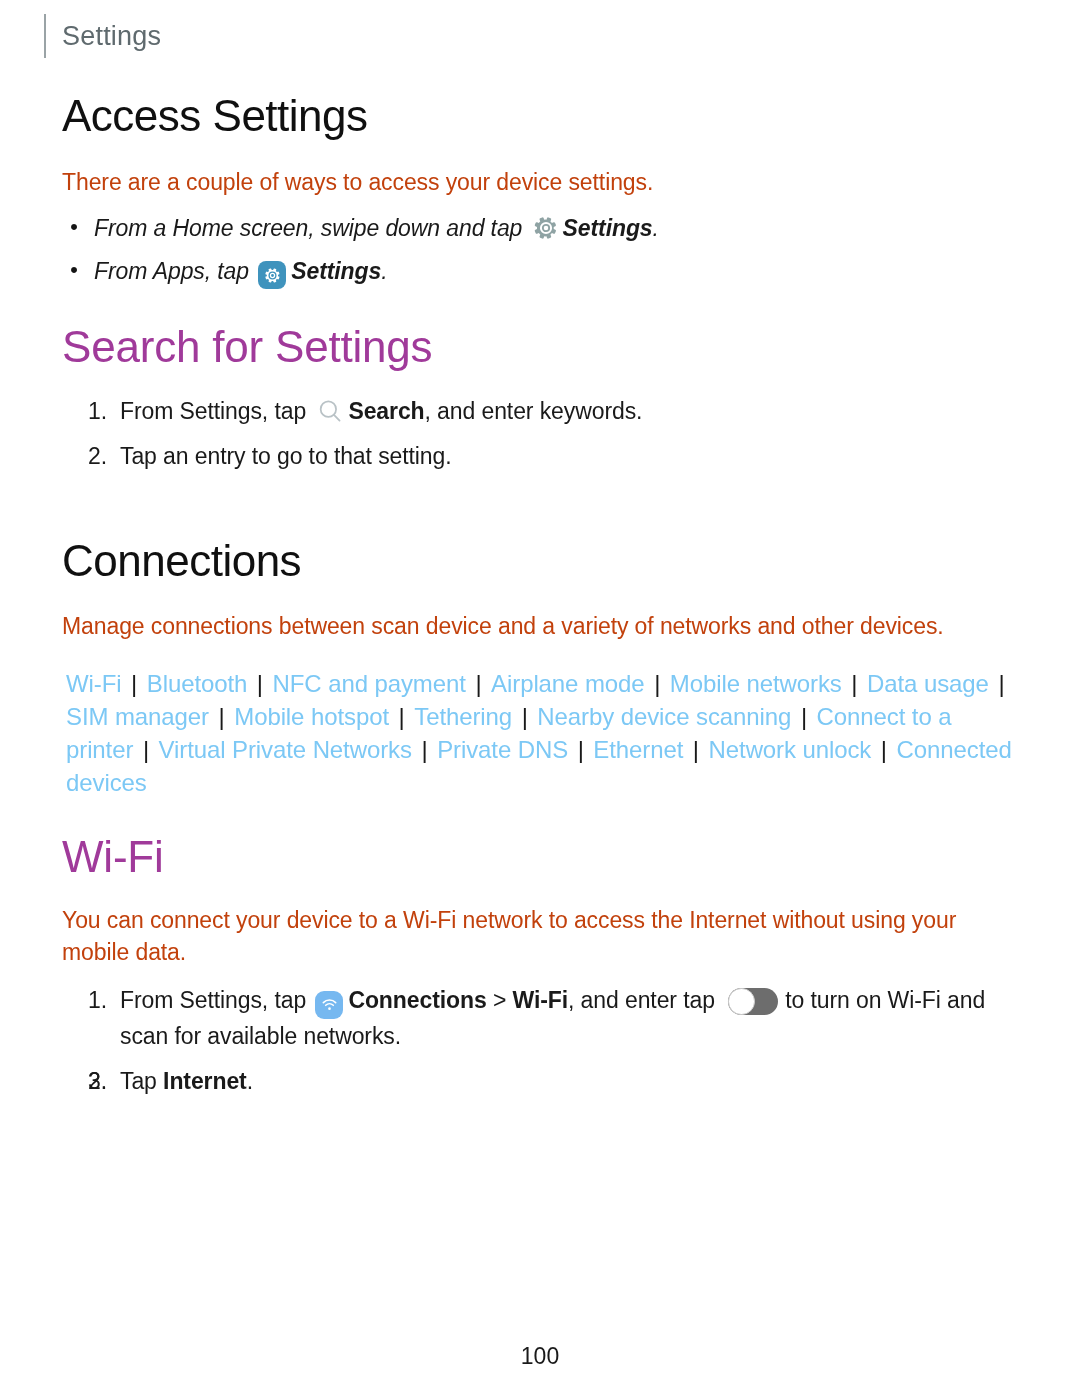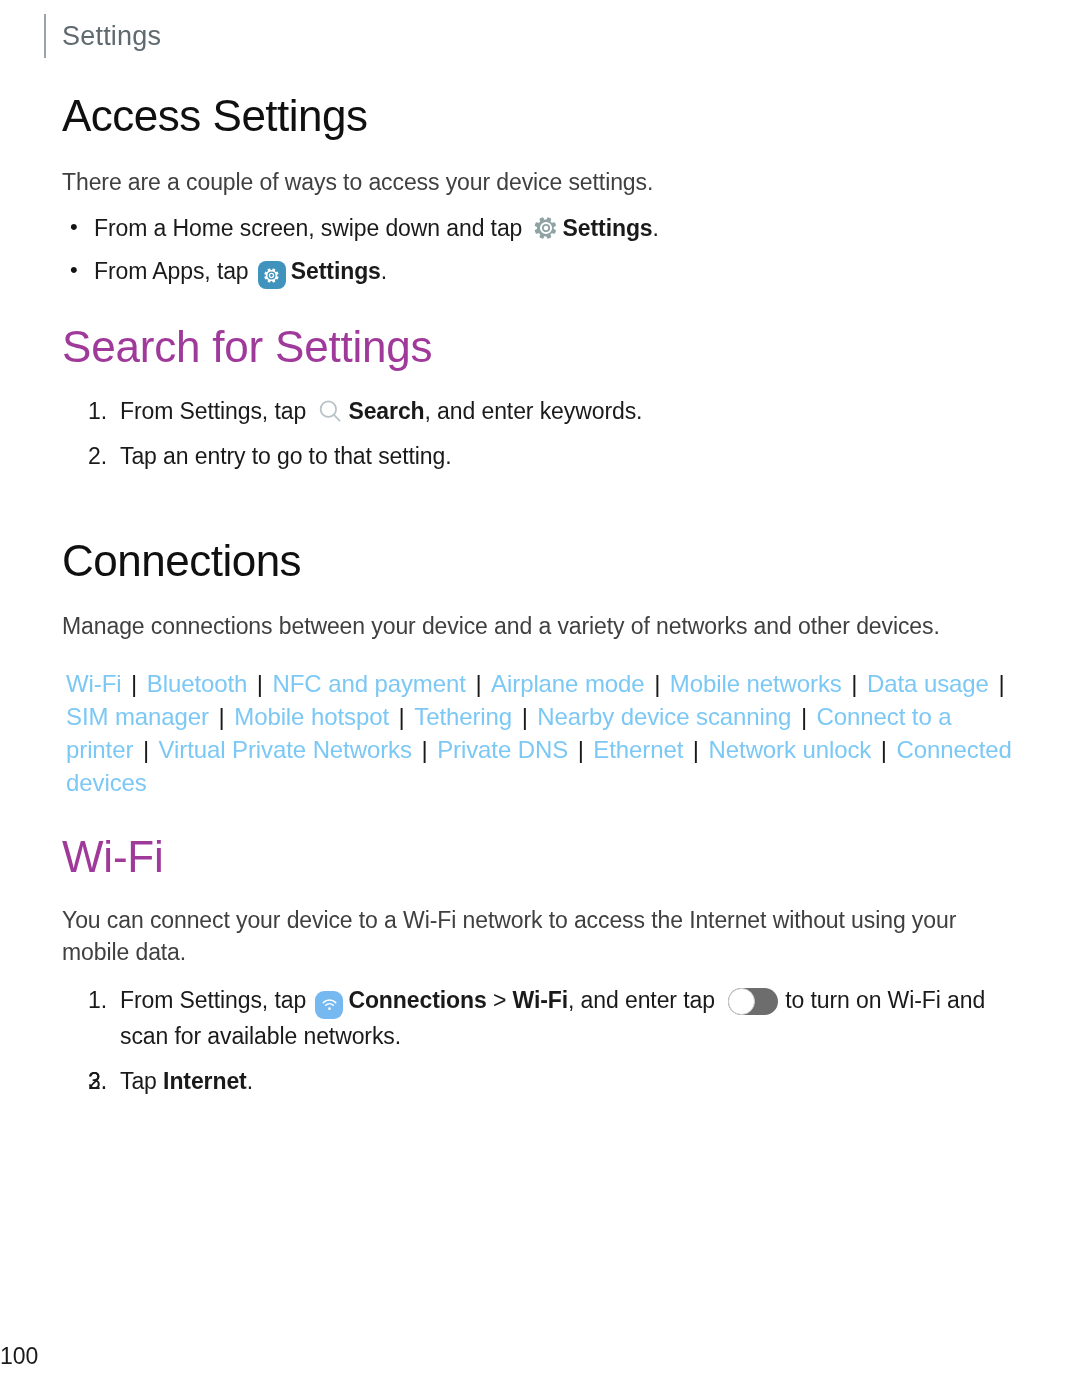--- a/index.html
+++ b/index.html
@@ -62,29 +62,30 @@
     color: #a03a9a;
     margin: 34px 0 22px 0;
     line-height: 1.1;
     letter-spacing: -0.2px;
   }
 
   p.body-text {
     font-size: 23px;
     line-height: 1.42;
     margin: 0 0 14px 0;
-    color: #404040;
+    color: #c2410c;
     letter-spacing: -0.1px;
   }
 
   
   ul.bullets {
     list-style: none;
     margin: 8px 0 0 0;
     padding: 0;
+    font-style: italic;
   }
   ul.bullets > li {
     position: relative;
     padding-left: 32px;
     font-size: 23px;
     line-height: 1.42;
     margin-bottom: 10px;
     letter-spacing: -0.1px;
   }
   ul.bullets > li::before {
@@ -188,21 +189,21 @@
     color: #1a1a1a;
     padding: 0 3px;
   }
 
   
   .page-number {
     position: absolute;
     left: 0;
     right: 0;
     bottom: 27px;
-    text-align: left;
+    text-align: center;
     font-size: 23px;
     color: #1a1a1a;
   }
 </style>
 </head>
 <body>
 
 <div class="page-header">
   <div class="header-rule"></div>
   <div class="header-title">Settings</div>
@@ -250,21 +251,21 @@
       </span><strong class="b">Search</strong><span>, and enter keywords.</span>
     </li>
     <li>
       <span class="step-num">2.</span>
       <span>Tap an entry to go to that setting.</span>
     </li>
   </ol>
 
   <h1 class="doc-h1 spaced-top">Connections</h1>
 
-  <p class="body-text">Manage connections between your device and a variety of networks and other devices.</p>
+  <p class="body-text">Manage connections between scan device and a variety of networks and other devices.</p>
 
   <div class="link-list" id="connections-link-list"><a href="#">Wi-Fi</a><span class="sep"> | </span><a href="#">Bluetooth</a><span class="sep"> | </span><a href="#">NFC and payment</a><span class="sep"> | </span><a href="#">Airplane mode</a><span class="sep"> | </span><a href="#">Mobile networks</a><span class="sep"> | </span><a href="#">Data usage</a><span class="sep"> | </span><a href="#">SIM manager</a><span class="sep"> | </span><a href="#">Mobile hotspot</a><span class="sep"> | </span><a href="#">Tethering</a><span class="sep"> | </span><a href="#">Nearby device scanning</a><span class="sep"> | </span><a href="#">Connect to a printer</a><span class="sep"> | </span><a href="#">Virtual Private Networks</a><span class="sep"> | </span><a href="#">Private DNS</a><span class="sep"> | </span><a href="#">Ethernet</a><span class="sep"> | </span><a href="#">Network unlock</a><span class="sep"> | </span><a href="#">Connected devices</a></div>
 
   <h2 class="doc-h2">Wi-Fi</h2>
 
   <p class="body-text">You can connect your device to a Wi-Fi network to access the Internet without using your mobile data.</p>
 
   <ol class="steps">
     <li>
       <span class="step-num">1.</span>

